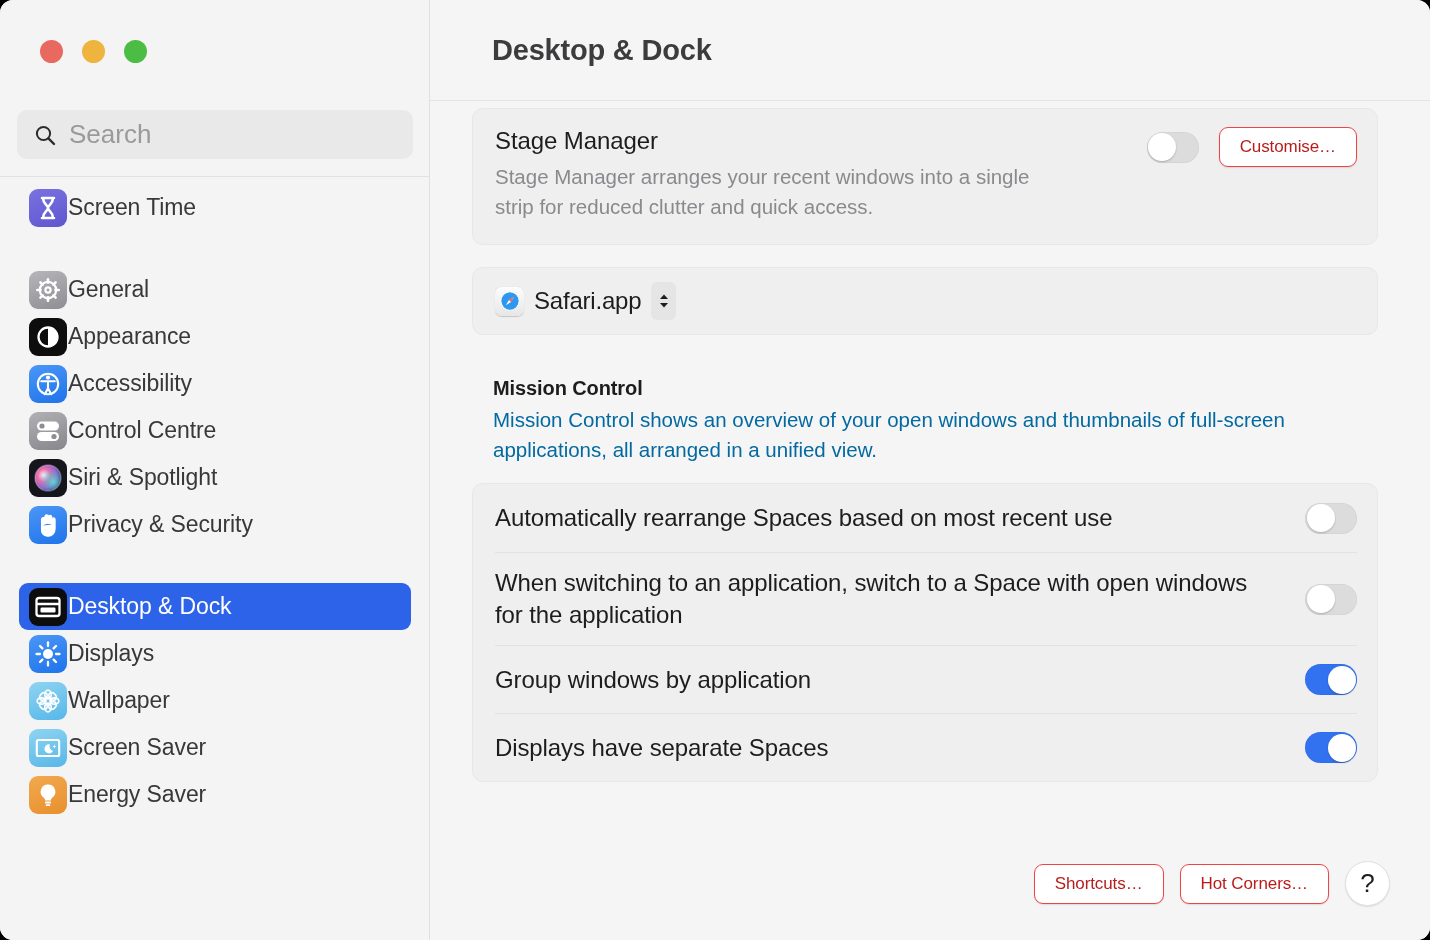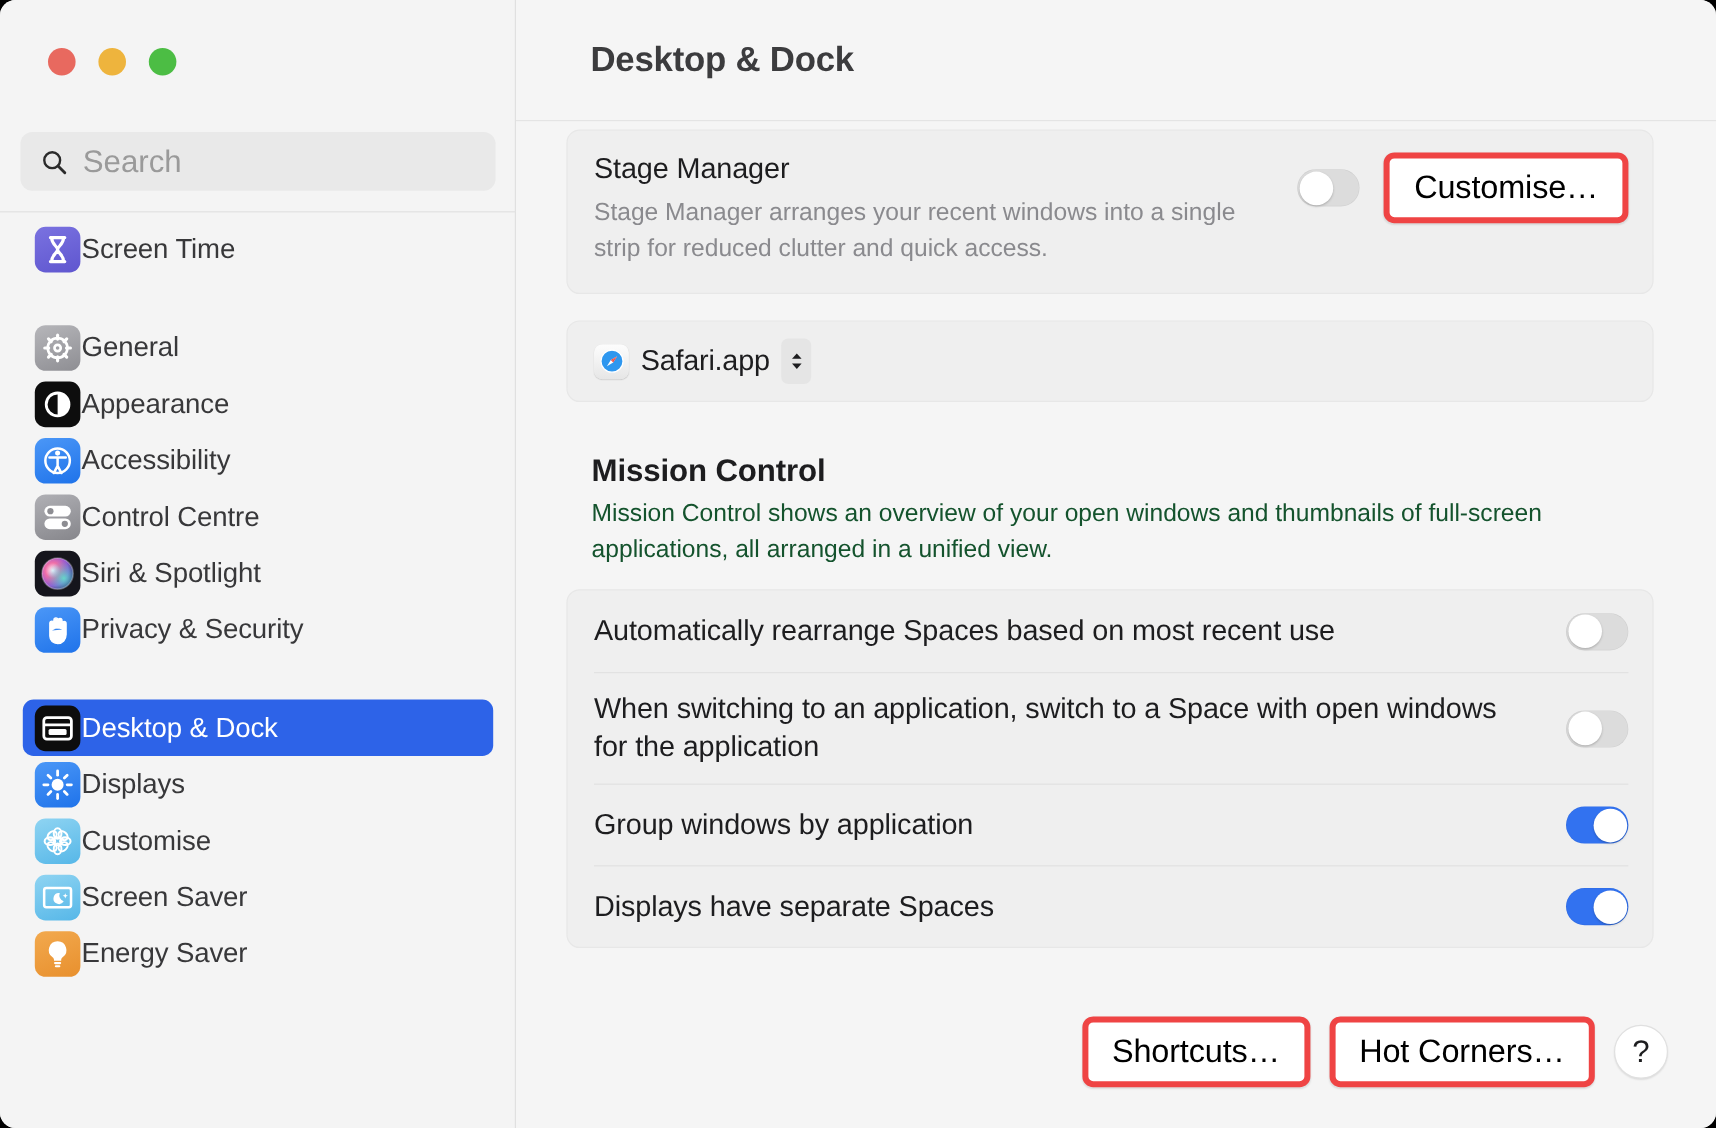--- a/index.html
+++ b/index.html
@@ -167,28 +167,28 @@
     margin-top: 22px;
     height: 68px;
     display: flex;
     align-items: center;
     padding: 0 20px 0 22px;
     justify-content: space-between;
   }
 
   .section-head { margin-top: 42px; padding-left: 21px; }
   .section-title {
-    font-size: 26px;
+    font-size: 20px;
     font-weight: bold;
     color: #1d1d1f;
     letter-spacing: -0.1px;
   }
   .section-sub {
     font-size: 20.5px;
-    color: #14532d;
+    color: #0369a1;
     line-height: 30px;
     margin-top: 5px;
     max-width: 860px;
   }
 
   .card.list {
     margin-top: 18px;
     padding: 0 20px 0 22px;
   }
   .list-row {
@@ -220,25 +220,25 @@
     border-radius: 50%;
     background: #ffffff;
     box-shadow: 0 1px 2px rgba(0,0,0,0.22);
   }
   .toggle.on { background: #3272f0; }
   .toggle.on .knob { left: 22.5px; }
 
   
   .btn {
     background: #ffffff;
-    border: 5px solid #ef4444;
+    border: 1px solid #ef4444;
     border-radius: 9px;
     font-family: "Liberation Sans", sans-serif;
-    font-size: 27px;
-    color: #000000;
+    font-size: 17px;
+    color: #b91c1c;
     padding: 9px 20px;
     box-shadow: 0 1px 1.5px rgba(0,0,0,0.10);
     white-space: nowrap;
     letter-spacing: -0.1px;
   }
   .popup {
     display: flex;
     align-items: center;
     gap: 10px;
   }
@@ -447,21 +447,21 @@
               <ellipse cx="19" cy="25.4" rx="3.2" ry="4.4"></ellipse>
               <ellipse cx="12.6" cy="19" rx="4.4" ry="3.2"></ellipse>
               <ellipse cx="25.4" cy="19" rx="4.4" ry="3.2"></ellipse>
               <ellipse cx="14.4" cy="14.4" rx="4.3" ry="3.1" transform="rotate(-45 14.4 14.4)"></ellipse>
               <ellipse cx="23.6" cy="23.6" rx="4.3" ry="3.1" transform="rotate(-45 23.6 23.6)"></ellipse>
               <ellipse cx="23.6" cy="14.4" rx="3.1" ry="4.3" transform="rotate(-45 23.6 14.4)"></ellipse>
               <ellipse cx="14.4" cy="23.6" rx="3.1" ry="4.3" transform="rotate(-45 14.4 23.6)"></ellipse>
             </g>
           </svg>
         </span>
-        <span class="side-label">Customise</span>
+        <span class="side-label">Wallpaper</span>
       </div>
 
       <div class="side-item">
         <span class="app-icon" style="background:linear-gradient(160deg,#8fd4f2,#56b7e8);">
           <svg viewBox="0 0 38 38" width="38" height="38">
             <rect x="7.8" y="11" width="22.4" height="16" rx="1.8" fill="none" stroke="#fff" stroke-width="2.1"></rect>
             <path d="M20.8 15.2a4.6 4.6 0 1 0 3.3 6.9 5.3 5.3 0 0 1-3.3-6.9z" fill="#fff"></path>
             <path d="M25.4 15.3l.6 1.6 1.6.6-1.6.6-.6 1.6-.6-1.6-1.6-.6 1.6-.6z" fill="#fff"></path>
           </svg>
         </span>

